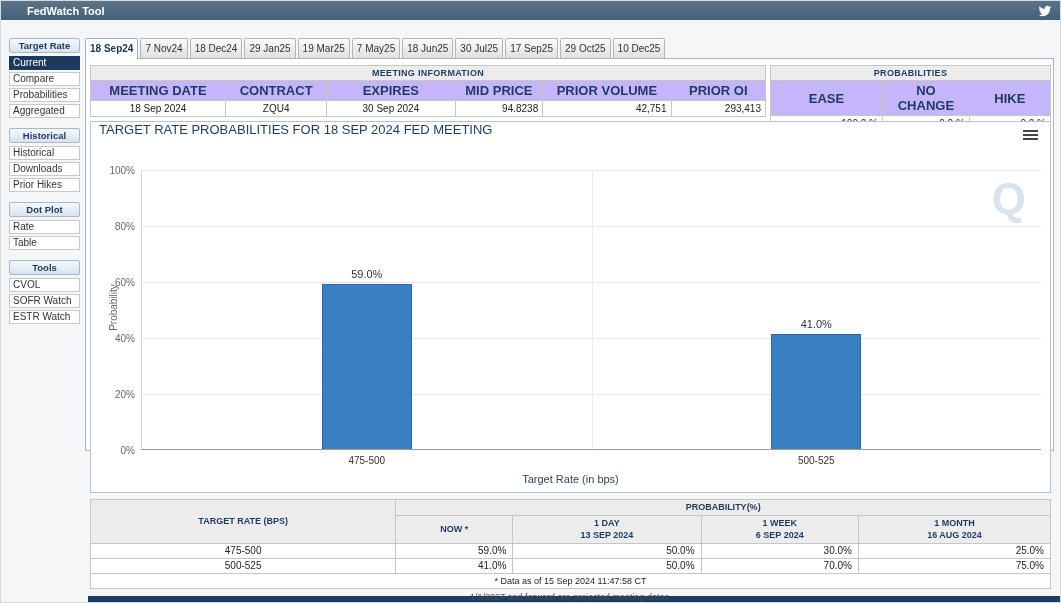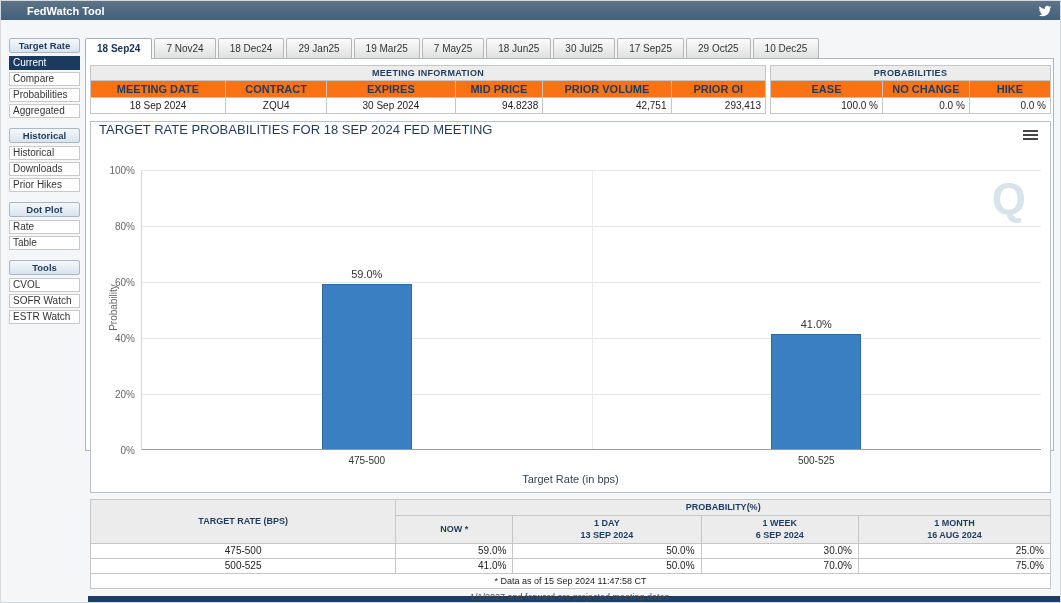--- a/index.html
+++ b/index.html
@@ -21,34 +21,34 @@
                  background: linear-gradient(#f4f8fb, #d9e3ed);
                  border: 1px solid #a8b8c8; border-radius: 2px; margin-bottom: 3px; }
   .side-item { height: 14px; line-height: 12px; font-size: 10px; color: #333; background: #fff;
                border: 1px solid #c9c9c9; padding-left: 3px; margin-bottom: 2px; cursor: pointer; }
   .side-item.active { background: #1c3a5e; border-color: #1c3a5e; color: #fff; }
 
   
   .tabs { position: absolute; left: 84px; top: 37px; display: flex; align-items: flex-end; z-index: 2; }
   .tab { font-size: 10px; color: #333; background: linear-gradient(#fbfbfb, #e0e0e0);
          border: 1px solid #b5b5b5; border-bottom: none; border-radius: 2px 2px 0 0;
-         padding: 4px 11px 3px; margin-right: 2px; height: 20px; white-space: nowrap; cursor: pointer; }
+         padding: 4px 4px 3px; margin-right: 2px; height: 20px; white-space: nowrap; cursor: pointer; }
   .tab.active { background: #fff; color: #14325a; font-weight: bold; height: 21px;
                 border-color: #9fb1c1; margin-bottom: -1px; }
 
   
   .main { position: absolute; left: 84px; top: 57px; width: 969px; height: 393px;
           background: #fff; border: 1px solid #a9b6c1; }
 
   
   table.info { border-collapse: collapse; width: 100%; font-size: 10px; table-layout: fixed; }
   table.info th, table.info td { border: 1px solid #c6c6c6; padding: 2px 4px; overflow: hidden; }
   table.info .tbl-title { background: #ececec; color: #1d3a5f; font-weight: bold;
                           font-size: 9px; text-align: center; letter-spacing: .3px; }
-  table.info th.col { background: #f97316; color: #1d3a5f; font-size: 11px; text-align: center; }
+  table.info th.col { background: #c4b5fd; color: #1d3a5f; font-size: 13px; text-align: center; }
   table.info td { background: #fff; color: #222; height: 16px; }
   td.c { text-align: center; } td.r { text-align: right; }
   .mi { position: absolute; left: 4px; top: 6px; width: 676px; }
   .ps { position: absolute; left: 684px; top: 6px; width: 281px; }
 
   
   .chart-panel { position: absolute; left: 4px; top: 62px; width: 961px; height: 372px;
                  border: 1px solid #b7c3cc; background: #fff; }
   .chart-title { position: absolute; left: 8px; top: 0; font-size: 13px; color: #1d3a5f; }
   .chart-subtitle { position: absolute; top: 25px; width: 100%; text-align: center;

